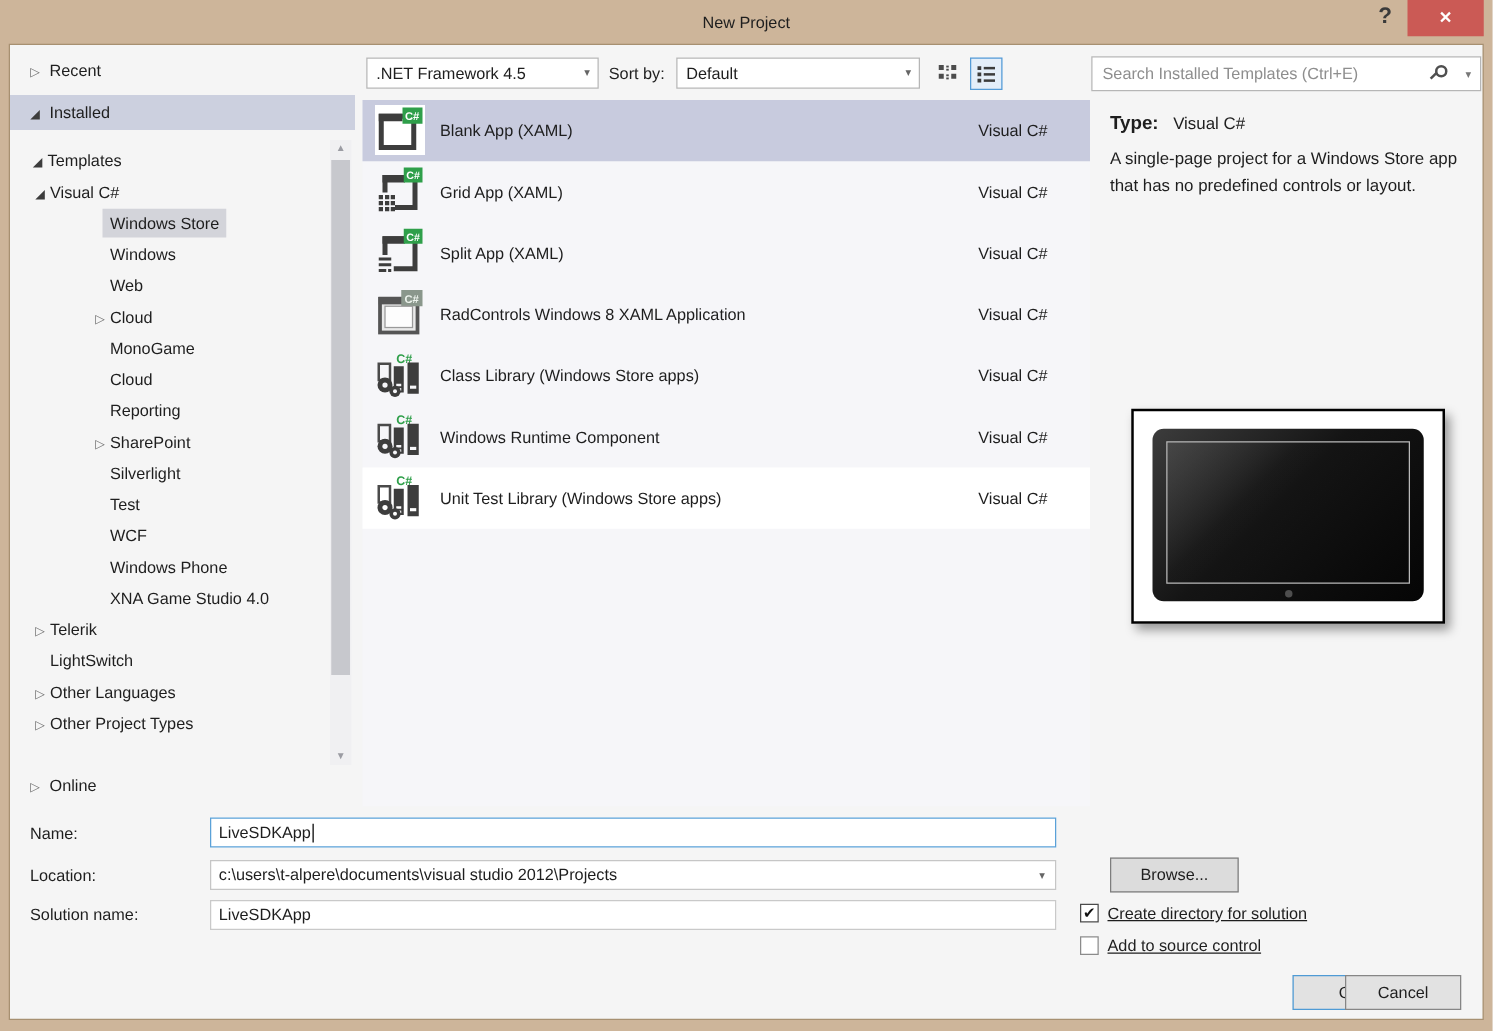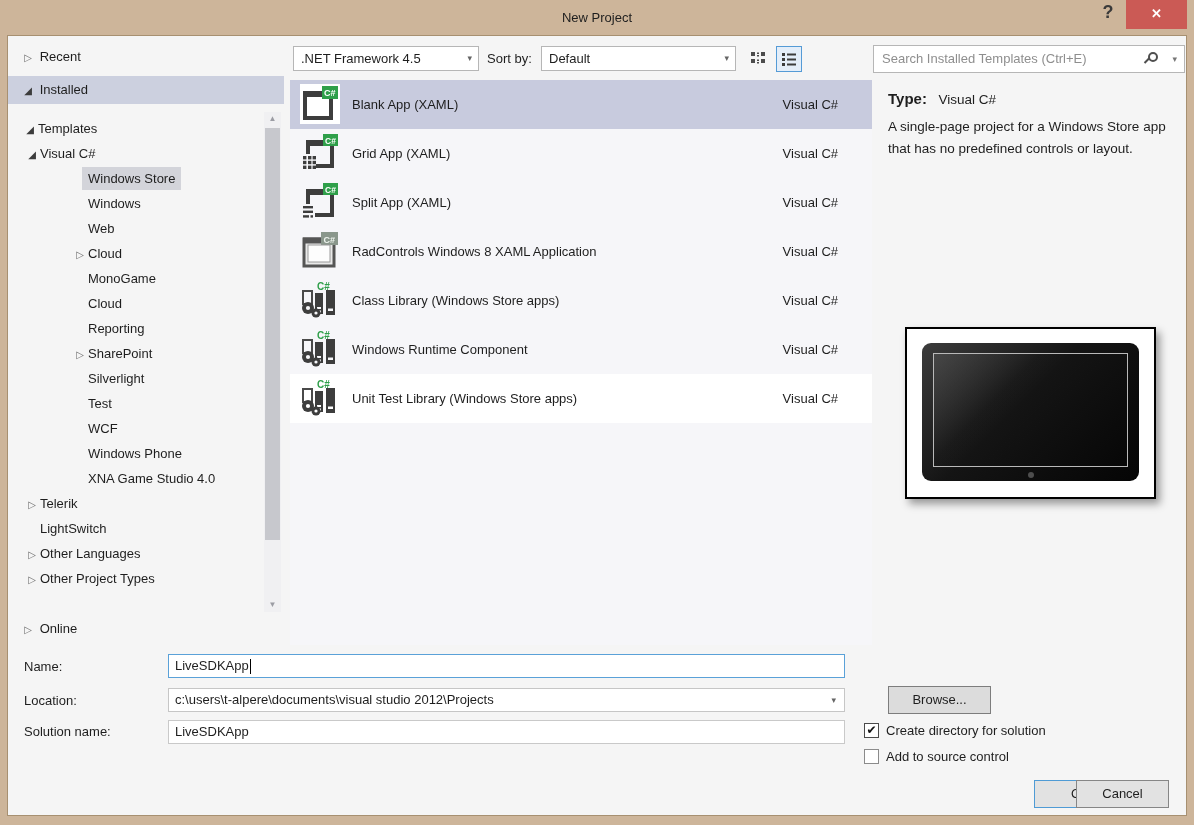--- a/index.html
+++ b/index.html
@@ -111,21 +111,21 @@
     vertical-align:middle; margin-left:1px; }
 
   .browse-btn { position:absolute; left:864px; top:686px; width:103px; height:28px;
     background:#dcdcdc; border:1px solid #7d7d7d; text-align:center; line-height:26px;margin-left:24px; }
 
   .chk-row { position:absolute; left:864px; height:16px; }
   .chk-row1 { top:723px; } .chk-row2 { top:749px; }
   .chk-box { position:absolute; left:0; top:0; width:15px; height:15px; background:#fff;
     border:1px solid #4a4a4a; text-align:center; line-height:13px; font-size:12px; color:#111; }
   .chk-box.empty { border-color:#8b8b8b; }
-  .chk-label { position:absolute; left:22px; top:0; line-height:16px; white-space:nowrap; }
+  .chk-label { position:absolute; left:22px; top:0; line-height:16px; white-space:nowrap;text-decoration:underline; }
 
   .btn { position:absolute; top:780px; width:93px; height:28px; background:#e2e2e2;
     text-align:center; line-height:26px; }
   .btn-ok { left:994px; border:1px solid #4f9bd5;margin-left:40px; }
   .btn-cancel { left:1076px; border:1px solid #868686; }
 </style>
 </head>
 <body>
 
 <div class="titlebar">

